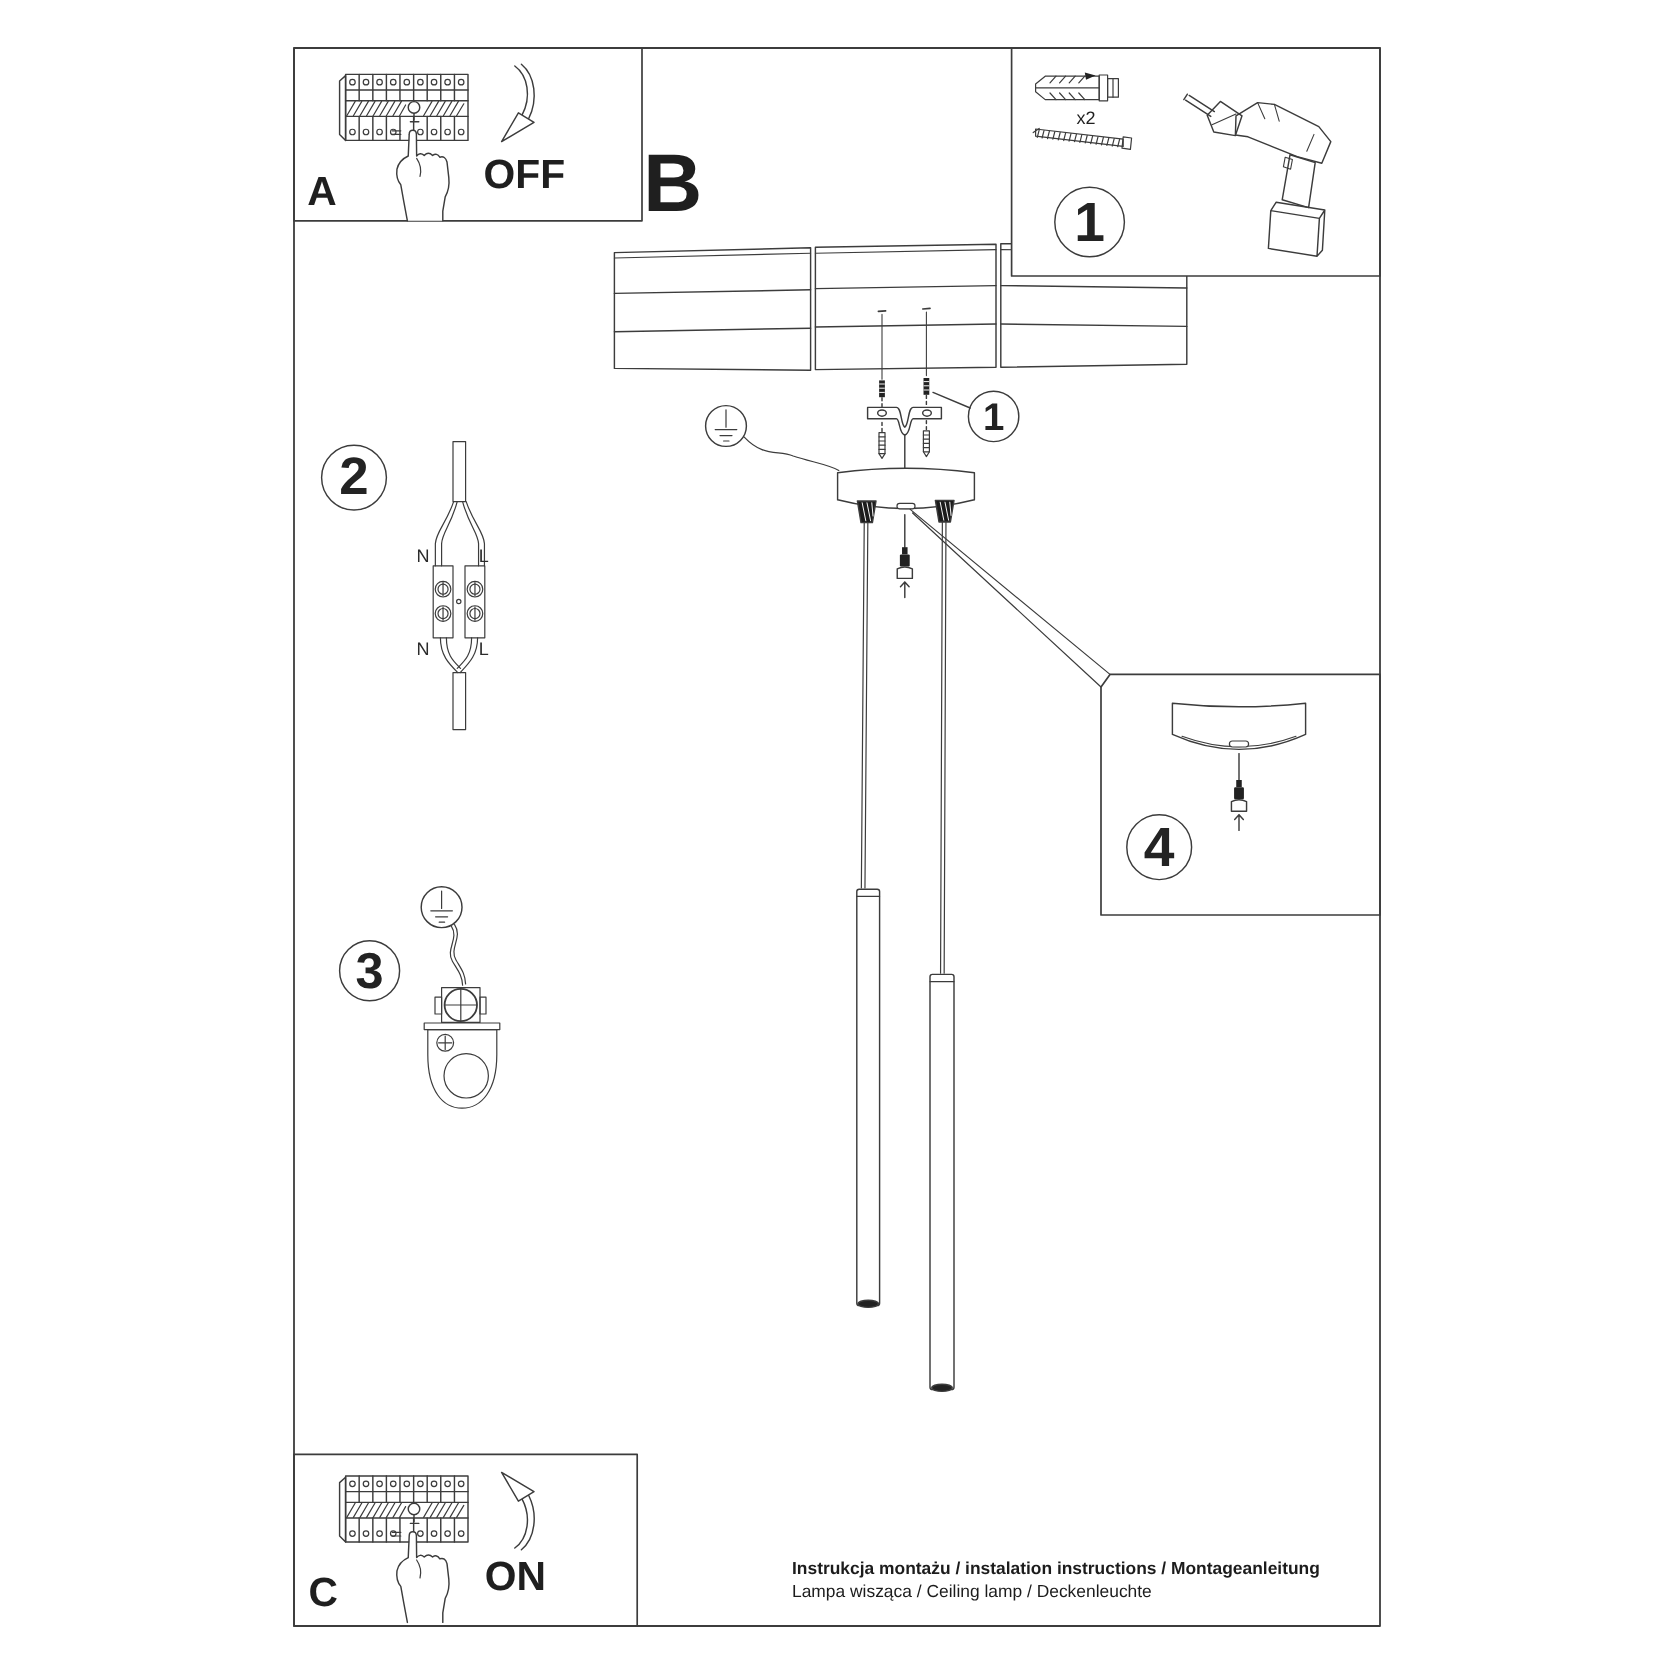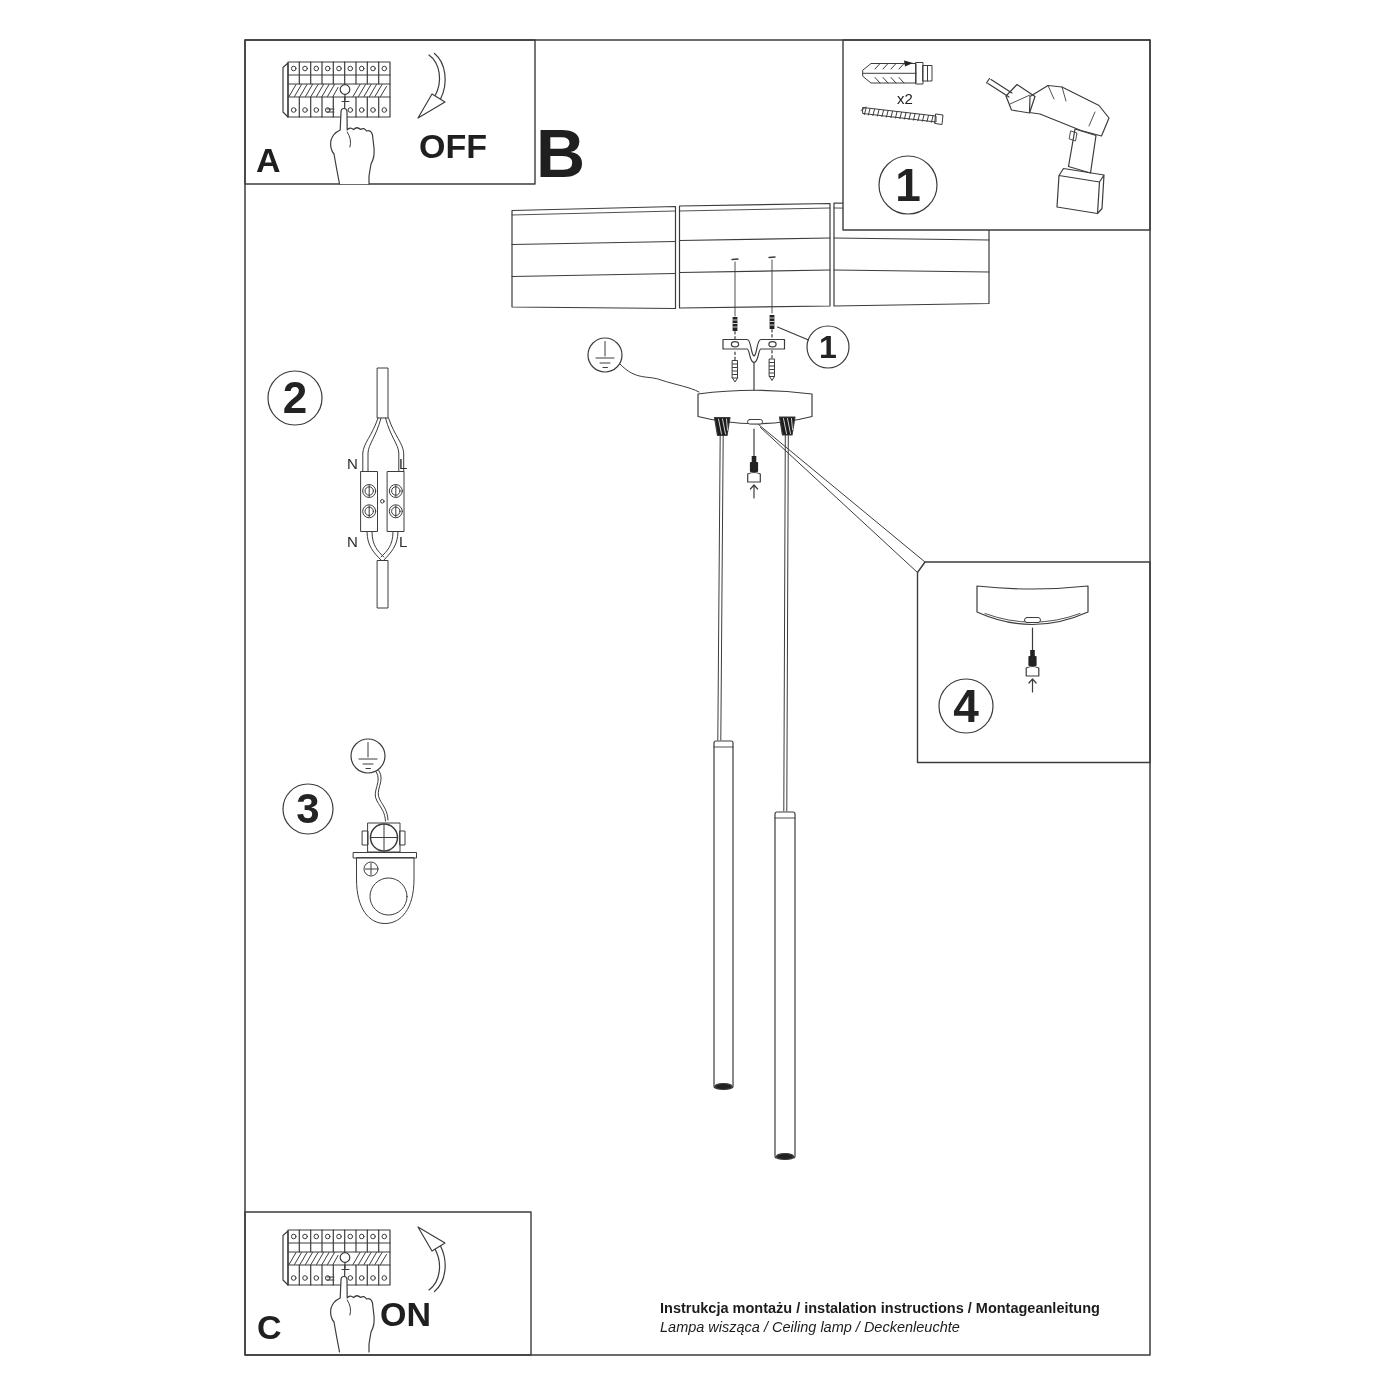--- a/index.html
+++ b/index.html
@@ -254,33 +254,33 @@
       <path d="M356.5,858 L356.5,879 C356.5,909 369,923.5 385,923.5 C401,923.5 414,909 414,879 L414,858 Z"></path>
       <circle cx="371" cy="869" r="7"></circle>
       <path d="M371,863.5 V874.5 M365.5,869 H376.5"></path>
       <circle cx="388.5" cy="896.5" r="18.5"></circle>
     </g>
   </g>
 
 </svg>
 
 <div class="txt big-letter" style="left:256px;top:141px;font-size:34px;">A</div>
-<div class="txt big-letter" style="left:403px;top:127px;font-size:34px;margin-left:16px;">OFF</div>
+<div class="txt big-letter" style="left:403px;top:127px;font-size:34px;">OFF</div>
 <div class="txt big-letter" style="left:536px;top:114px;font-size:68px;">B</div>
 <div class="txt big-letter" style="left:257px;top:1308px;font-size:34px;">C</div>
-<div class="txt big-letter" style="left:380px;top:1295px;font-size:34px;">ON</div>
+<div class="txt big-letter" style="left:404px;top:1295px;font-size:34px;">ON</div>
 <div class="txt" style="left:897px;top:90px;font-size:15px;">x2</div>
 
 <div class="circle-num" style="left:879px;top:156px;width:58px;height:58px;font-size:46px;">1</div>
 <div class="circle-num" style="left:807px;top:326px;width:42px;height:42px;font-size:32px;">1</div>
 <div class="circle-num" style="left:268px;top:371px;width:54px;height:54px;font-size:44px;">2</div>
 <div class="circle-num" style="left:283px;top:784px;width:50px;height:50px;font-size:42px;">3</div>
 <div class="circle-num" style="left:939px;top:679px;width:54px;height:54px;font-size:46px;">4</div>
 
 <div class="txt nl" style="left:347px;top:455px;">N</div>
 <div class="txt nl" style="left:399px;top:455px;">L</div>
 <div class="txt nl" style="left:347px;top:533px;">N</div>
 <div class="txt nl" style="left:399px;top:533px;">L</div>
 
 <div class="txt footer-line" style="left:660px;top:1300px;font-weight:bold;">Instrukcja montażu / instalation instructions / Montageanleitung</div>
-<div class="txt footer-line" style="left:660px;top:1319px;font-style:italic;">Lampa wisząca / Ceiling lamp / Deckenleuchte</div>
+<div class="txt footer-line" style="left:660px;top:1319px;">Lampa wisząca / Ceiling lamp / Deckenleuchte</div>
 
 </div>
 
 </body></html>

